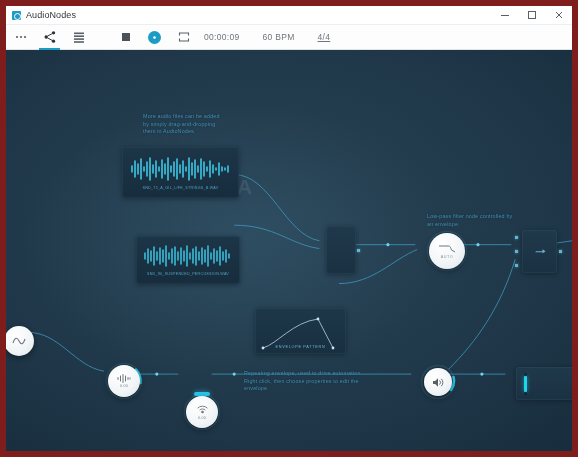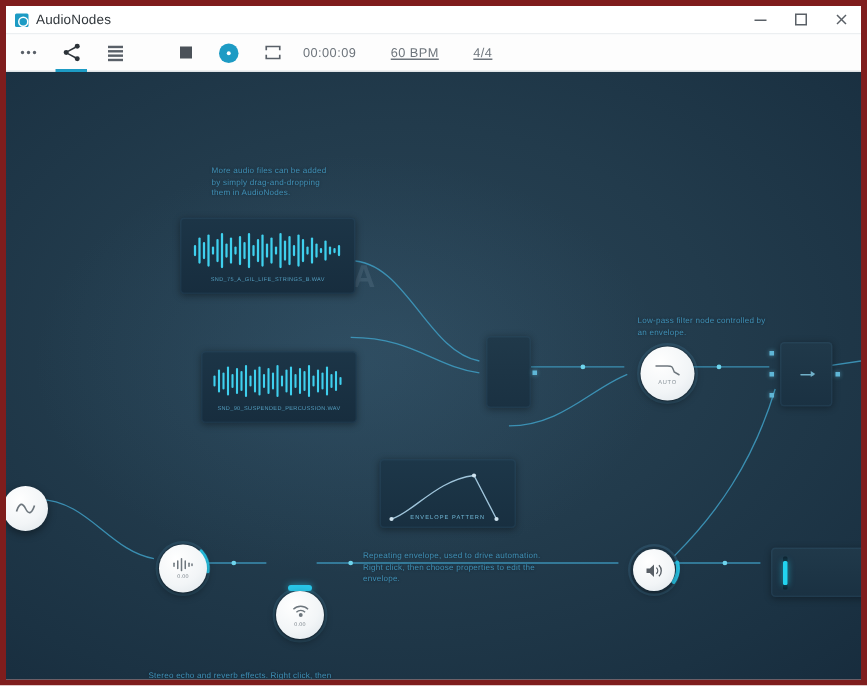--- a/index.html
+++ b/index.html
@@ -4,21 +4,21 @@
 <style>
   * { box-sizing: border-box; margin: 0; padding: 0; }
   html, body {
     width: 578px; height: 457px; overflow: hidden;
     font-family: "Liberation Sans", sans-serif;
     background: #ffffff;
   }
   .app {
     position: relative; width: 578px; height: 457px;
     display: flex; flex-direction: column;
-    border: 4px solid #7f1d1d;
+    border: 6px solid #7f1d1d;
     background: #fff;
   }
 
   
   .titlebar {
     height: 19px; flex: 0 0 19px;
     background: #ffffff;
     display: flex; align-items: center;
     border-bottom: 1px solid #eceff1;
     position: relative;
@@ -62,21 +62,21 @@
   .recbtn {
     width: 13px; height: 13px; border-radius: 50%; background: #1d9bc4;
     display: flex; align-items: center; justify-content: center;
     color: #fff; font-size: 7px; font-weight: bold;
   }
   .tb-readout {
     font-size: 8.5px; color: #6e757c; letter-spacing: .3px;
     font-family: "Liberation Sans", sans-serif;
   }
   .rd-time { margin-left: 6px; }
-  .rd-bpm  { margin-left: 23px; text-decoration: underline; }
+  .rd-bpm  { margin-left: 23px; }
   .rd-sig  { margin-left: 23px; text-decoration: underline; }
 
   
   .canvas {
     flex: 1 1 auto; position: relative; overflow: hidden;
     background:
       radial-gradient(ellipse 620px 420px at 46% 44%, #2a4456 0%, #223b4c 34%, #1b3243 60%, #15293a 82%, #122433 100%);
   }
   .canvas::before {
     content: ""; position: absolute; inset: 0;

